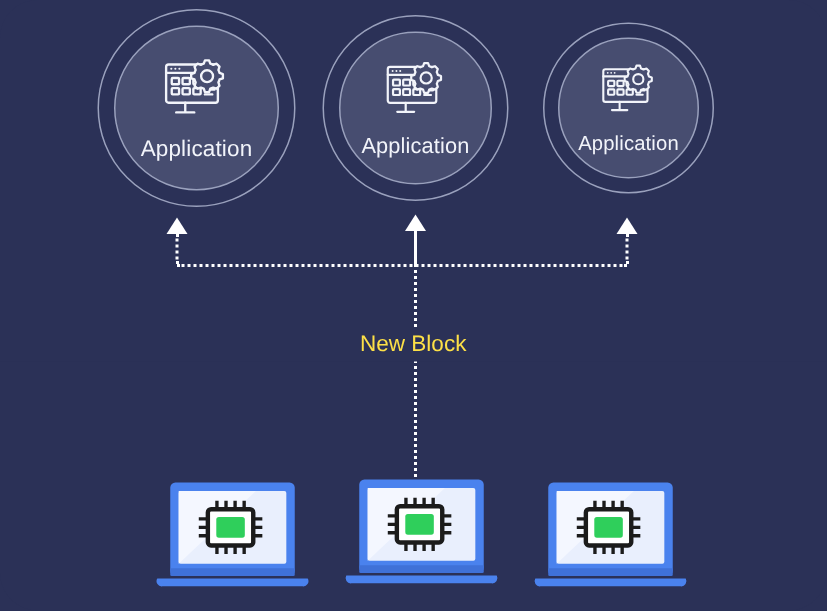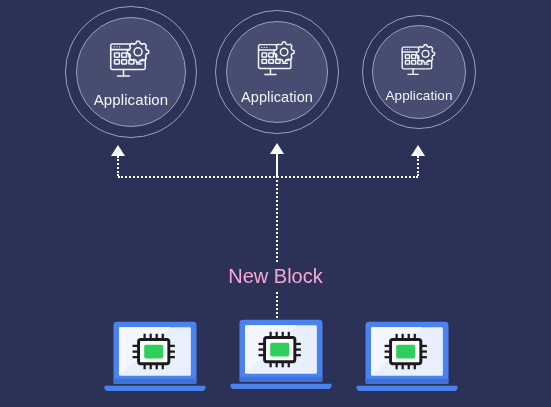--- a/index.html
+++ b/index.html
@@ -78,25 +78,24 @@
   }
   .dot-h {
     position: absolute;
     height: 0;
     border-top: 2.5px dotted #ffffff;
   }
 
   
   .new-block-label {
     position: absolute;
-    color: #f9a8d4;
-    font-size: 20px;
+    color: #fde047;
+    font-size: 15px;
     white-space: nowrap;
     text-align: center;
-    margin-top: 44px;
   }
 
   
   .laptop {
     position: absolute;
   }
 </style>
 </head>
 <body>
 

